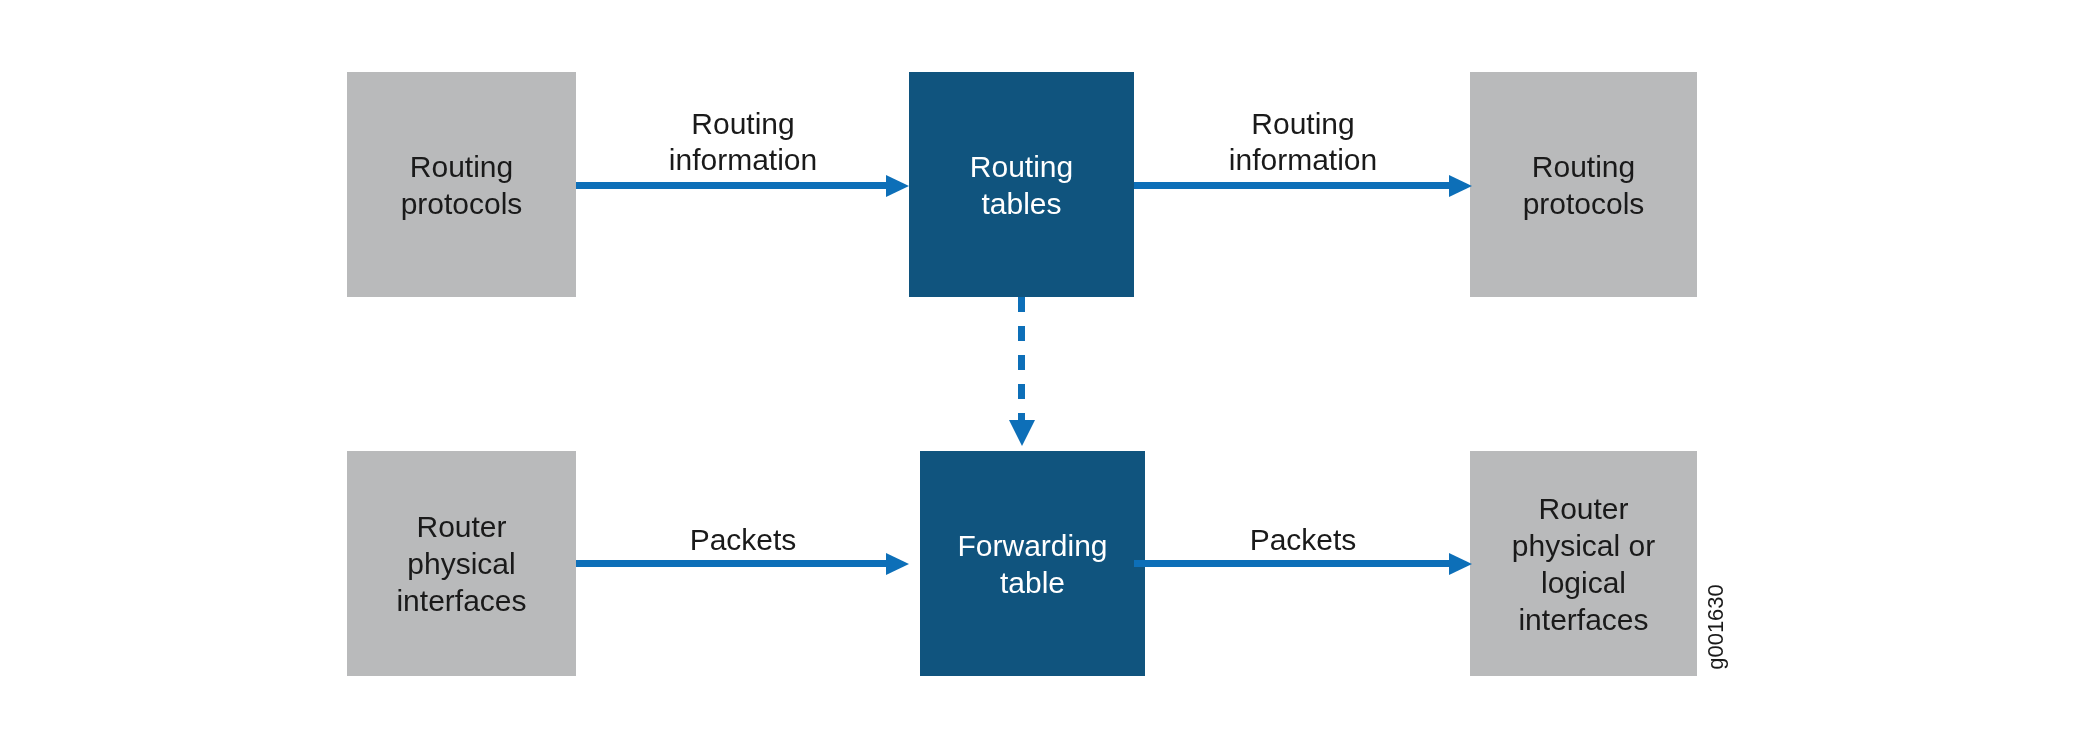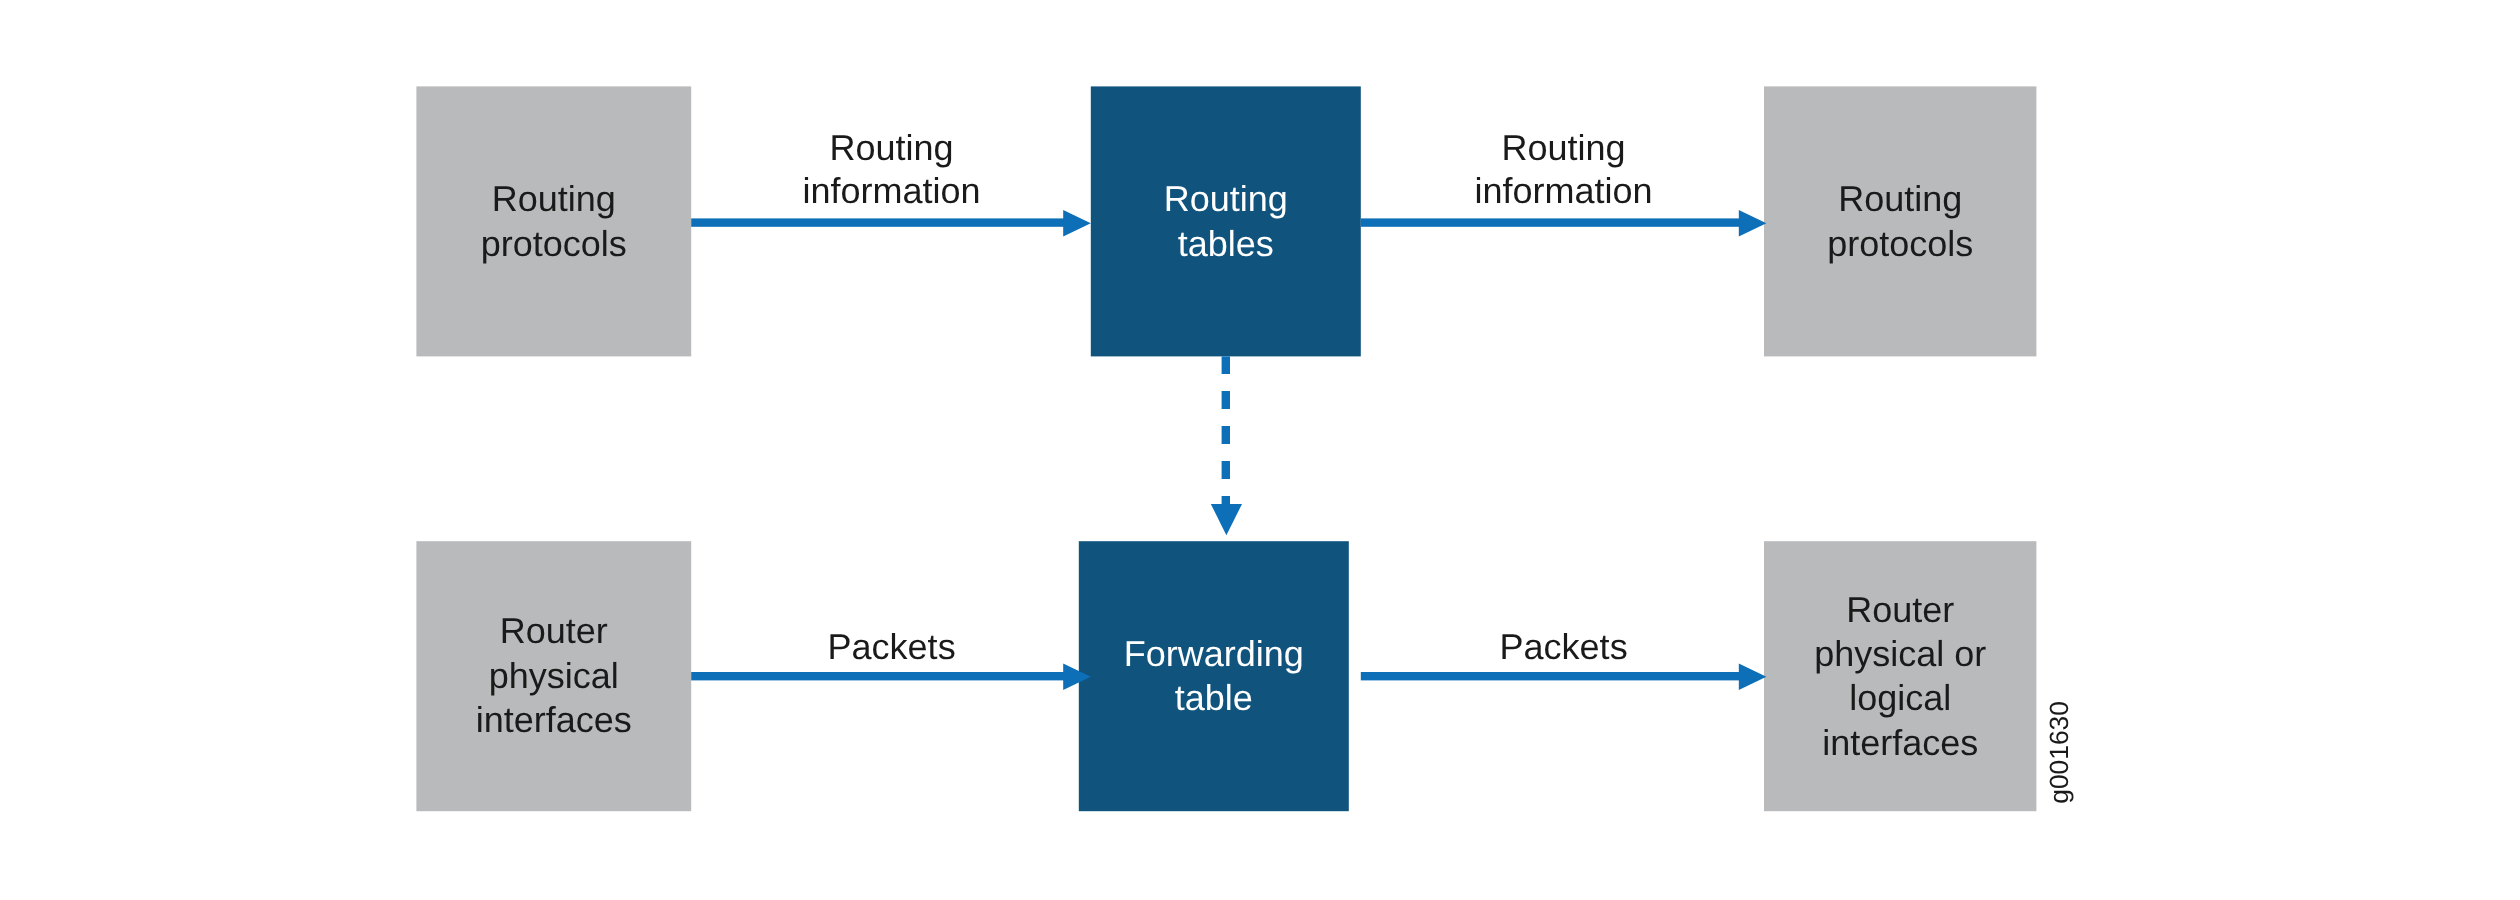--- a/index.html
+++ b/index.html
@@ -73,21 +73,21 @@
     line-height: 26px;
     color: #1a1a1a;
     transform: rotate(-90deg);
   }
 
   
   .pos-top-left      { left: 347px;  top: 72px;  width: 229px; height: 225px; }
   .pos-top-center    { left: 909px;  top: 72px;  width: 225px; height: 225px; }
   .pos-top-right     { left: 1470px; top: 72px;  width: 227px; height: 225px; }
   .pos-bottom-left   { left: 347px;  top: 451px; width: 229px; height: 225px; }
-  .pos-bottom-center { left: 899px;  top: 451px; width: 225px; height: 225px; text-align: center; }
+  .pos-bottom-center { left: 920px;  top: 451px; width: 225px; height: 225px; text-align: center; }
   .pos-bottom-right  { left: 1470px; top: 451px; width: 227px; height: 225px; }
 
   
   .a1-line { left: 576px;  top: 182px; width: 312px; }
   .a1-head { left: 886px;  top: 175px; }
   .a2-line { left: 1134px; top: 182px; width: 316px; }
   .a2-head { left: 1449px; top: 175px; }
   .a3-line { left: 576px;  top: 560px; width: 312px; }
   .a3-head { left: 886px;  top: 553px; }
   .a4-line { left: 1134px; top: 560px; width: 316px; }

